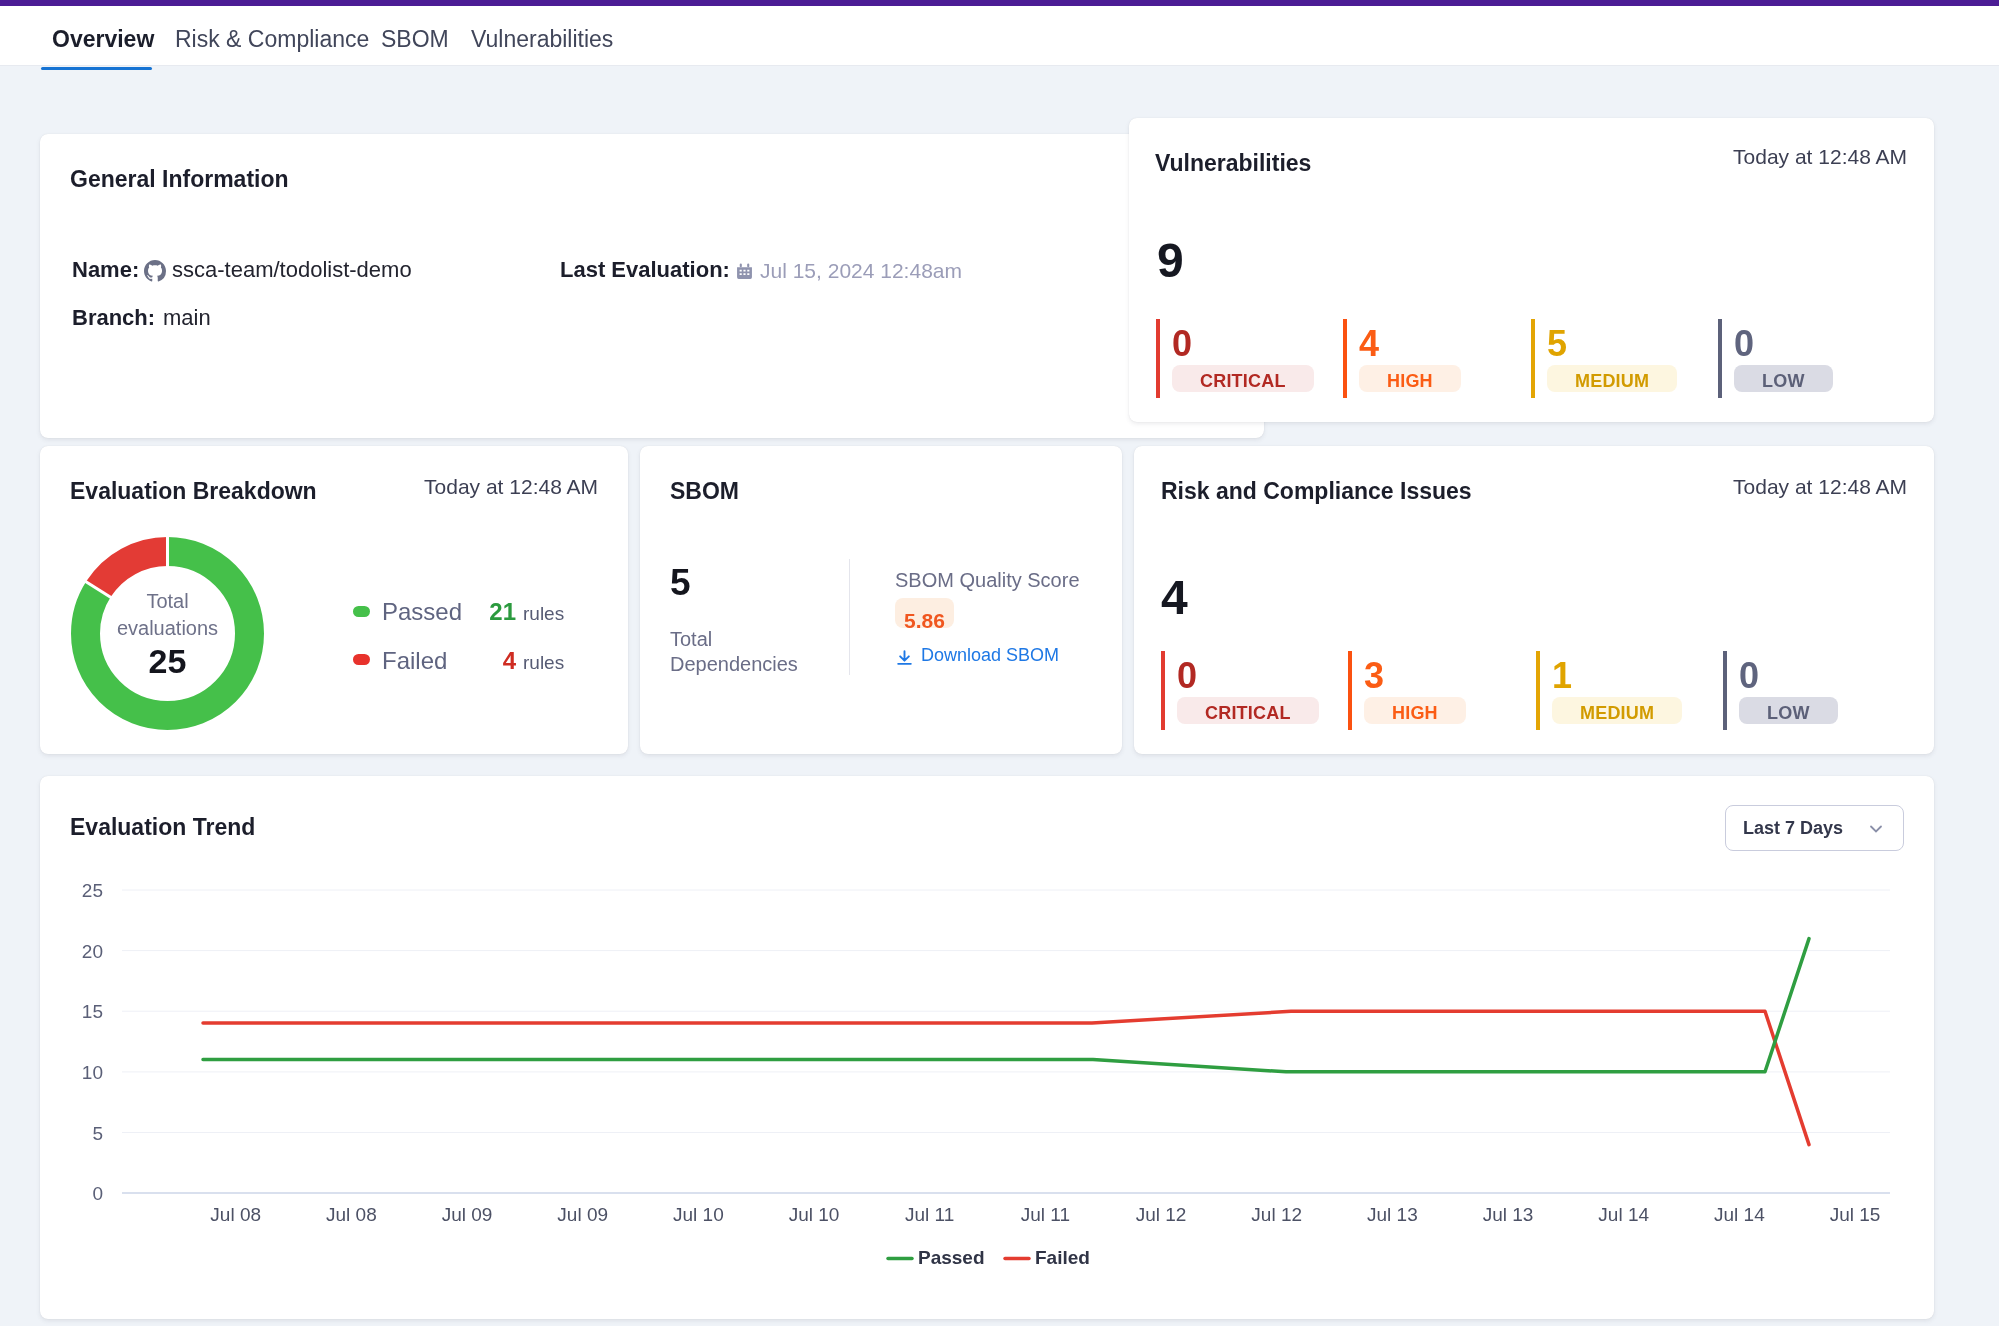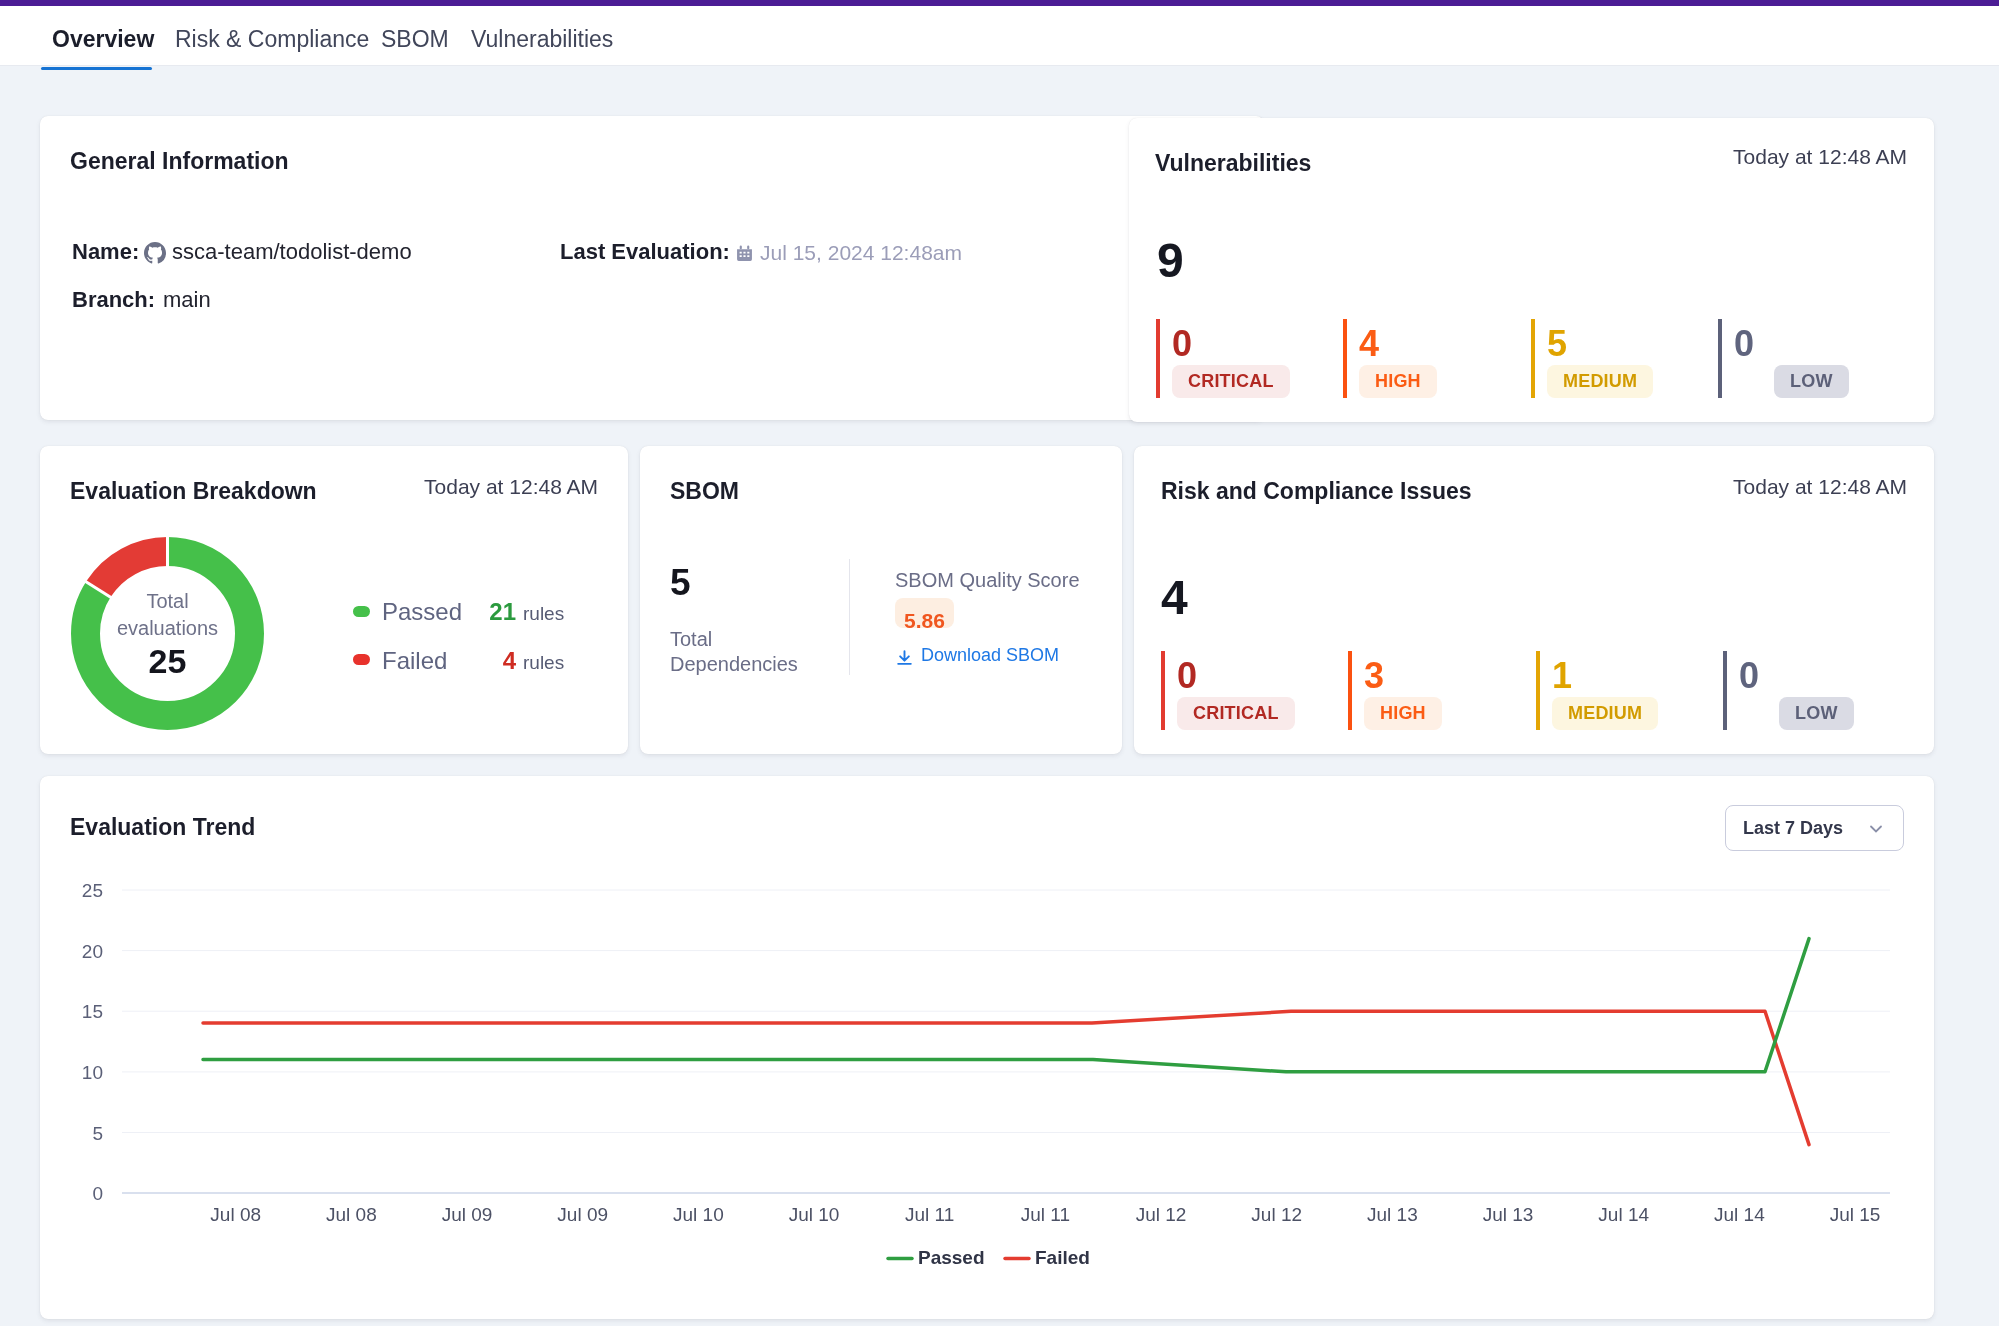--- a/index.html
+++ b/index.html
@@ -7,40 +7,40 @@
   .topbar { position:absolute; left:0; top:0; width:1999px; height:66px; background:#fff; border-top:6px solid #4c1d95; border-bottom:1px solid #e7eaf0; }
   .tab { position:absolute; top:22px; font-size:23px; line-height:1; color:#41465a; }
   .tab.active { color:#1b1e2b; font-weight:700; }
   .underline { position:absolute; left:41px; top:61px; width:111px; height:3px; background:#1673d3; border-radius:2px; }
   .card { position:absolute; background:#fff; border-radius:8px; box-shadow:0 0 1px rgba(40,41,61,.12), 0 2px 4px rgba(96,97,112,.12); }
   .ctitle { position:absolute; left:30px; top:34px; font-size:23px; font-weight:700; line-height:1; color:#1c1e2b; }
   .cdate { position:absolute; right:27px; top:28px; font-size:21px; line-height:1; color:#3c3f53; }
   .bignum { position:absolute; left:28px; font-size:48px; font-weight:700; line-height:1; color:#161821; }
   .stat { position:absolute; bottom:24px; height:79px; border-left:4px solid; padding-left:12px; }
   .statnum { margin-top:7px; font-size:36px; font-weight:700; line-height:1; }
-  .pill { display:inline-block; margin-top:3px; height:33px; line-height:33px; padding:0 16px; border-radius:8px; font-size:18px; font-weight:700; letter-spacing:.2px; }
+  .pill { display:inline-block; margin-top:3px; height:27px; line-height:33px; padding:0 28px; border-radius:8px; font-size:18px; font-weight:700; letter-spacing:.2px; }
   .c-crit { border-color:#e23b30; } .c-crit .statnum{color:#b22923;} .c-crit .pill{background:#f9eaea;color:#b22923;}
   .c-high { border-color:#fb5110; } .c-high .statnum{color:#fb5c14;} .c-high .pill{background:#fef0e5;color:#fb5c14;}
   .c-med  { border-color:#e3a504; } .c-med .statnum{color:#e0a400;} .c-med .pill{background:#fdf6e0;color:#d29b00;}
-  .c-low  { border-color:#5c617a; } .c-low .statnum{color:#5f647e;} .c-low .pill{background:#dadbe4;color:#5c6078;margin-left:40px;}
+  .c-low  { border-color:#5c617a; } .c-low .statnum{color:#5f647e;} .c-low .pill{background:#dadbe4;color:#5c6078;}
   .glabel { position:absolute; font-size:22px; font-weight:700; line-height:1; color:#1c1e2b; }
   .gval { position:absolute; font-size:22px; line-height:1; color:#23242f; }
   .abs { position:absolute; }
 </style>
 </head>
 <body>
 <div class="topbar">
   <span class="tab active" style="left:52px;">Overview</span>
   <span class="tab" style="left:175px;">Risk &amp; Compliance</span>
   <span class="tab" style="left:381px;">SBOM</span>
   <span class="tab" style="left:471px;">Vulnerabilities</span>
   <div class="underline"></div>
 </div>
 
-<div class="card" style="left:40px; top:116px; width:1224px; height:304px;">
+<div class="card" style="left:40px; top:134px; width:1224px; height:304px;">
   <div class="ctitle">General Information</div>
   <div class="glabel" style="left:32px; top:125px;">Name:</div>
   <svg class="abs" style="left:104px; top:126px;" width="22" height="22" viewBox="0 0 16 16" fill="#6b7086">
     <path d="M8 0C3.58 0 0 3.58 0 8c0 3.54 2.29 6.53 5.47 7.59.4.07.55-.17.55-.38 0-.19-.01-.82-.01-1.49-2.01.37-2.53-.49-2.69-.94-.09-.23-.48-.94-.82-1.13-.28-.15-.68-.52-.01-.53.63-.01 1.08.58 1.23.82.72 1.21 1.87.87 2.33.66.07-.52.28-.87.51-1.07-1.78-.2-3.64-.89-3.64-3.95 0-.87.31-1.59.82-2.15-.08-.2-.36-1.02.08-2.12 0 0 .67-.21 2.2.82.64-.18 1.32-.27 2-.27.68 0 1.36.09 2 .27 1.53-1.04 2.2-.82 2.2-.82.44 1.1.16 1.92.08 2.12.51.56.82 1.27.82 2.15 0 3.07-1.87 3.75-3.65 3.95.29.25.54.73.54 1.48 0 1.07-.01 1.93-.01 2.2 0 .21.15.46.55.38A8.01 8.01 0 0 0 16 8c0-4.42-3.58-8-8-8z"></path>
   </svg>
   <div class="gval" style="left:132px; top:125px;">ssca-team/todolist-demo</div>
   <div class="glabel" style="left:520px; top:125px;">Last Evaluation:</div>
   <svg class="abs" style="left:696px; top:129px;" width="17" height="17" viewBox="0 0 16 16" fill="#8f93ae">
     <path d="M4.5 0.5 a1 1 0 0 1 1 1 V3 a1 1 0 0 1 -2 0 V1.5 a1 1 0 0 1 1-1 z M11.5 0.5 a1 1 0 0 1 1 1 V3 a1 1 0 0 1 -2 0 V1.5 a1 1 0 0 1 1-1 z"></path>
     <path d="M1 4 h14 v9.5 a1.5 1.5 0 0 1 -1.5 1.5 H2.5 A1.5 1.5 0 0 1 1 13.5 z M3.4 6.3 h2 v1.8 h-2 z M7 6.3 h2 v1.8 H7 z M10.6 6.3 h2 v1.8 h-2 z M3.4 9.6 h2 v1.8 h-2 z M7 9.6 h2 v1.8 H7 z M10.6 9.6 h2 v1.8 h-2 z" fill-rule="evenodd" clip-rule="evenodd"></path>

